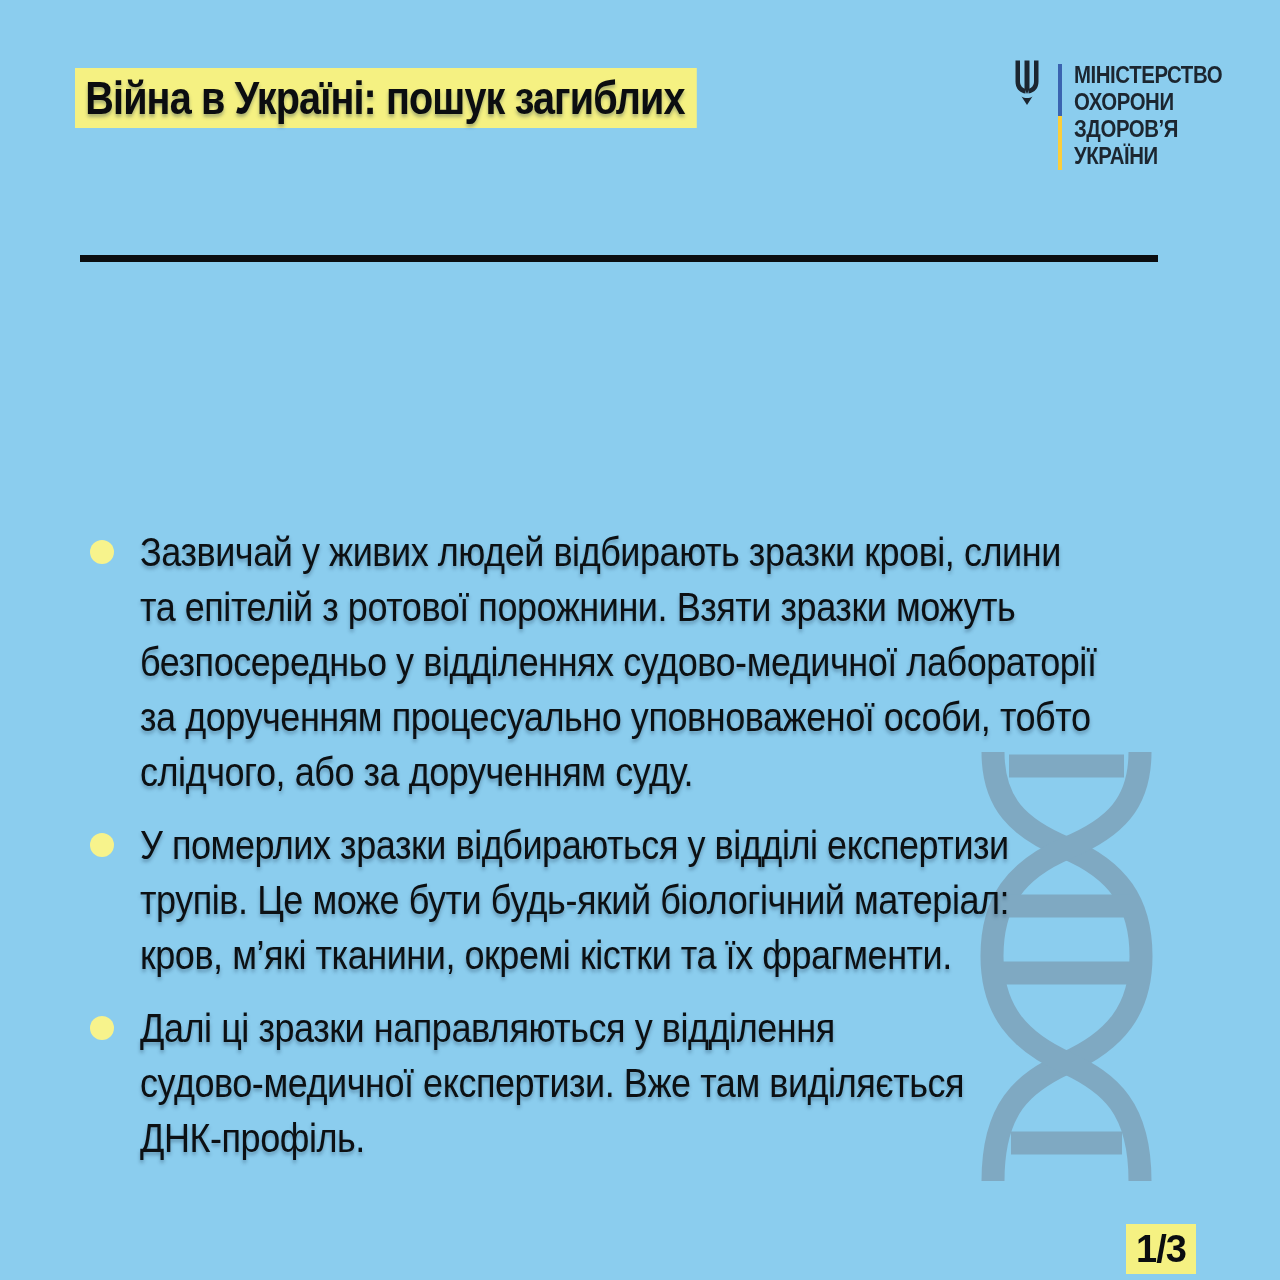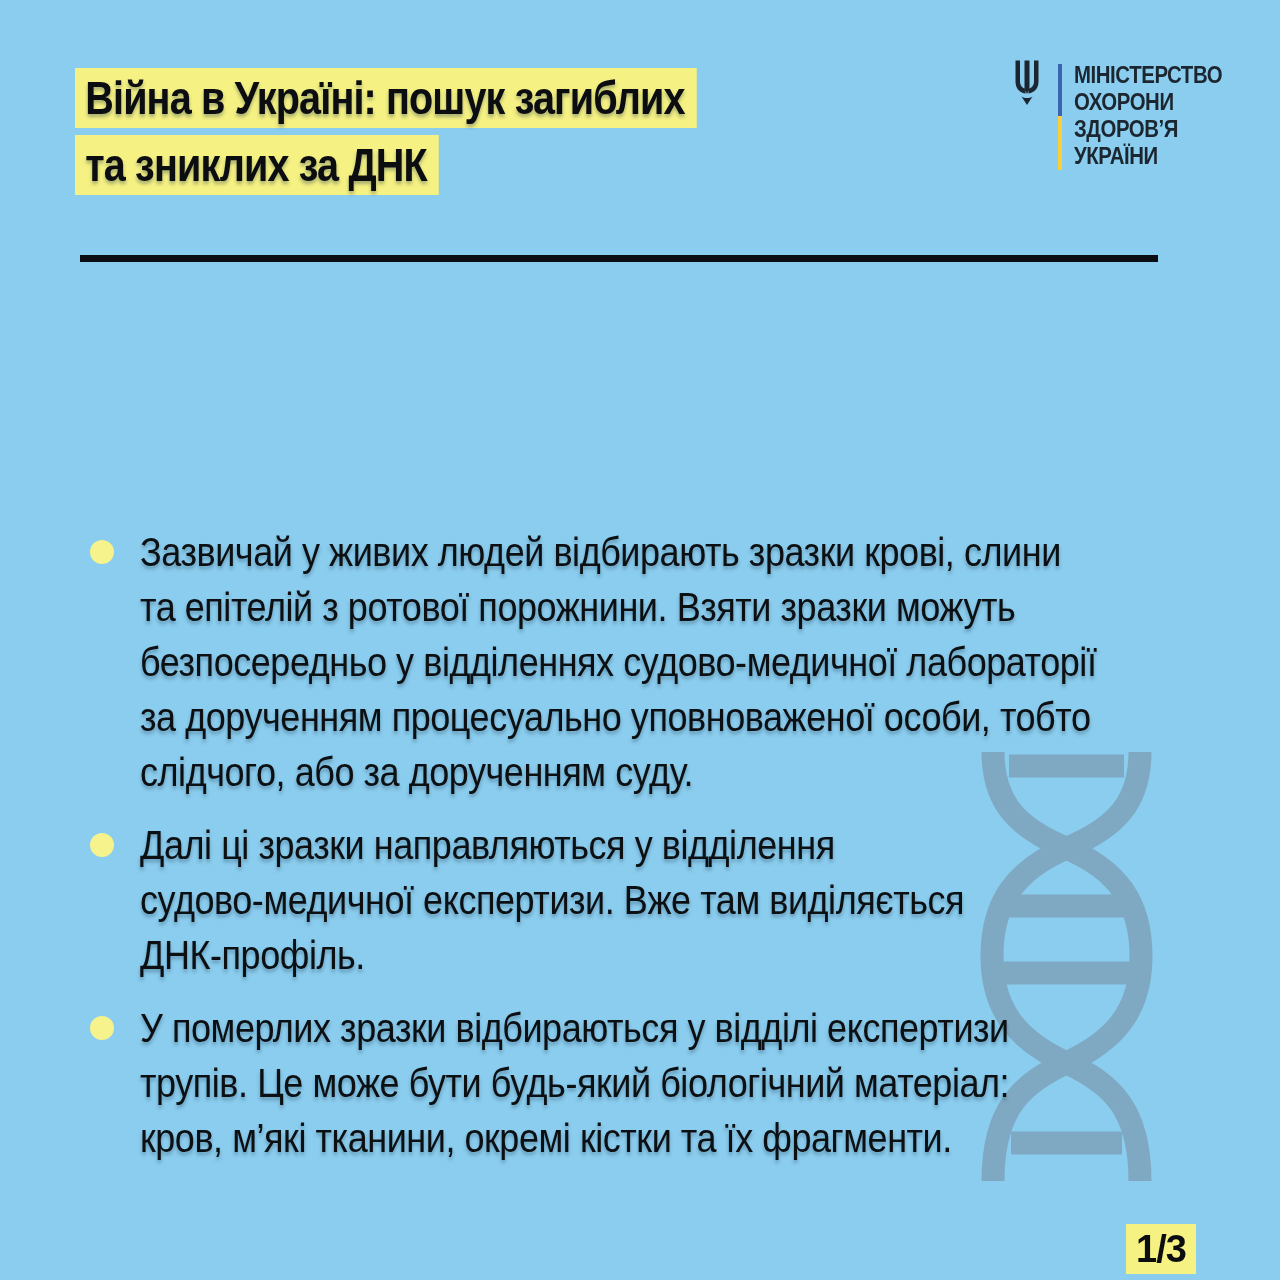--- a/index.html
+++ b/index.html
@@ -78,23 +78,20 @@
     <line x1="46" y1="18" x2="161" y2="18"></line>
     <line x1="40" y1="158" x2="167" y2="158"></line>
     <line x1="38" y1="225" x2="169" y2="225"></line>
     <line x1="48" y1="395" x2="159" y2="395"></line>
   </svg>
 
   <div class="title-block">
     <div class="title-row">
       <span class="title-strip cx86">Війна в Україні: пошук загиблих</span>
     </div>
-    <div class="title-row">
-      <span class="title-strip cx86">та зниклих за ДНК</span>
-    </div>
   </div>
 
   <div class="ministry">
     <svg class="trident" viewBox="0 0 60 92" fill="#1C2630">
       <path d="M7,0 h9 v42 c0,8 5,13 11,15 v9 c-13,-2 -20,-11 -20,-24 Z"></path>
       <path d="M53,0 h-9 v42 c0,8 -5,13 -11,15 v9 c13,-2 20,-11 20,-24 Z"></path>
       <path d="M25,0 h10 v57 l-5,10 l-5,-10 Z"></path>
       <path d="M19,72 c6,4 16,4 22,0 l-11,17 Z"></path>
     </svg>
     <div class="flag-bar">
@@ -119,30 +116,30 @@
         <div>Зазвичай у живих людей відбирають зразки крові, слини</div>
         <div>та епітелій з ротової порожнини. Взяти зразки можуть</div>
         <div>безпосередньо у відділеннях судово-медичної лабораторії</div>
         <div>за дорученням процесуально уповноваженої особи, тобто</div>
         <div>слідчого, або за дорученням суду.</div>
       </div>
     </li>
     <li class="bullet">
       <span class="bullet-dot"></span>
       <div class="bullet-lines cx90">
-        <div>Далі ці зразки направляються у відділення</div>
-        <div>судово-медичної експертизи. Вже там виділяється</div>
-        <div>ДНК-профіль.</div>
+        <div>У померлих зразки відбираються у відділі експертизи</div>
+        <div>трупів. Це може бути будь-який біологічний матеріал:</div>
+        <div>кров, м’які тканини, окремі кістки та їх фрагменти.</div>
       </div>
     </li>
     <li class="bullet">
       <span class="bullet-dot"></span>
       <div class="bullet-lines cx90">
-        <div>У померлих зразки відбираються у відділі експертизи</div>
-        <div>трупів. Це може бути будь-який біологічний матеріал:</div>
-        <div>кров, м’які тканини, окремі кістки та їх фрагменти.</div>
+        <div>Далі ці зразки направляються у відділення</div>
+        <div>судово-медичної експертизи. Вже там виділяється</div>
+        <div>ДНК-профіль.</div>
       </div>
     </li>
   </ul>
 
   <div class="badge">1/3</div>
 
 </div>
 
 </body></html>

